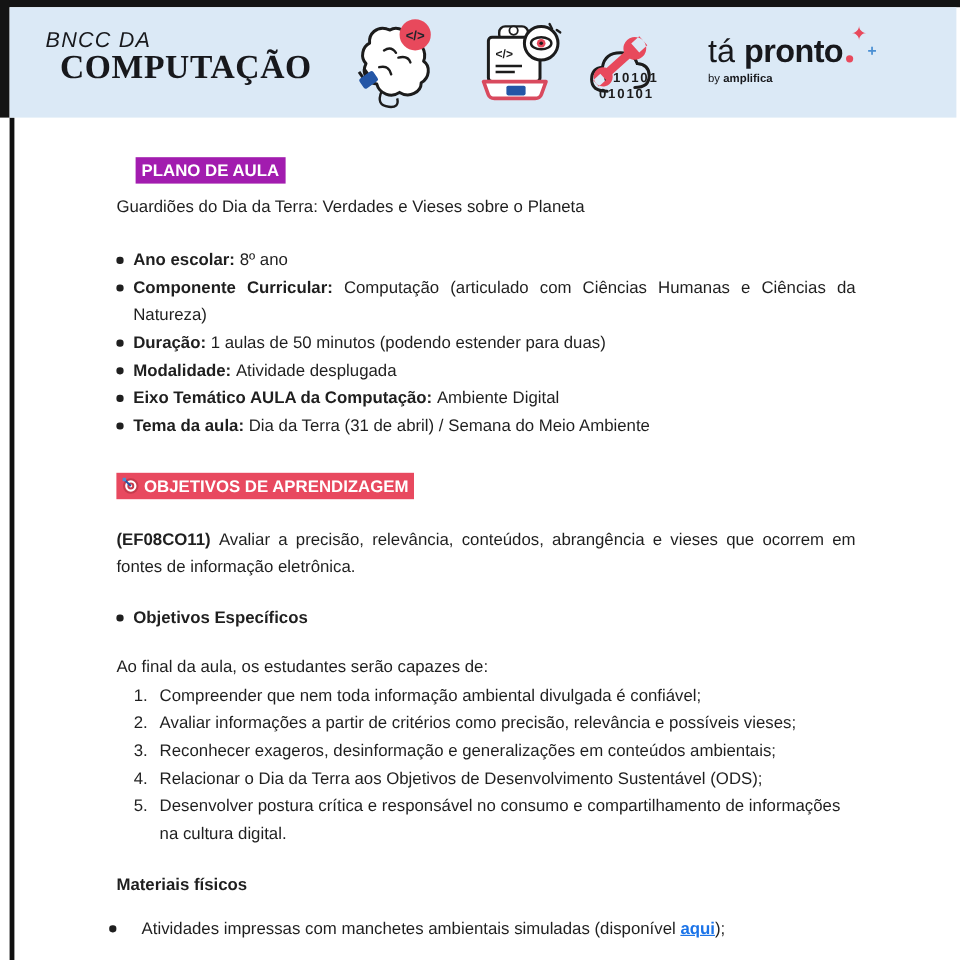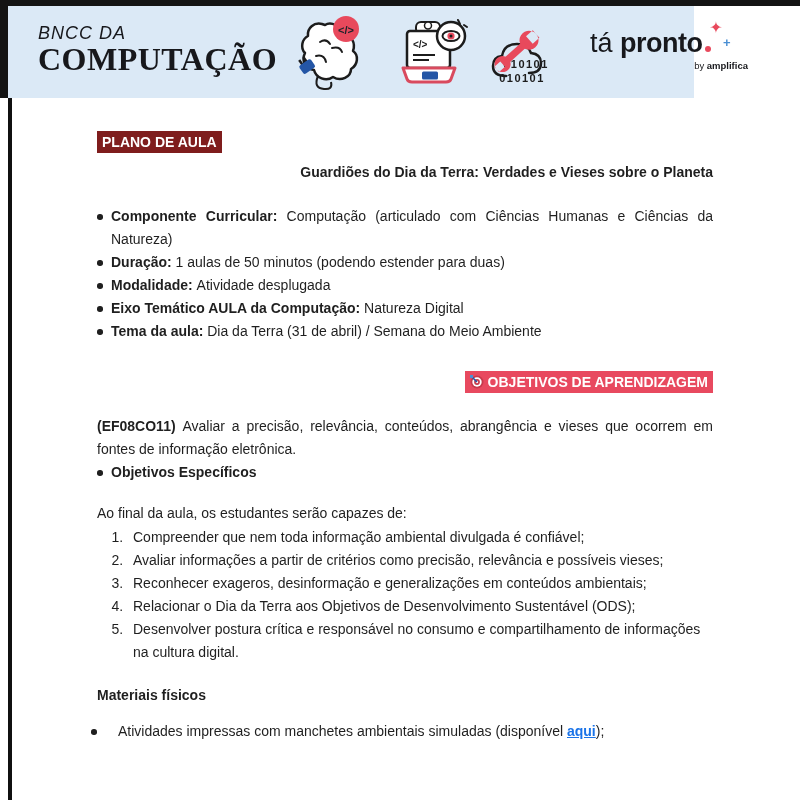--- a/index.html
+++ b/index.html
@@ -8,52 +8,52 @@
     width:800px; height:800px; overflow:hidden; position:relative;
     background:#ffffff; color:#1f1f1f;
     font-family:"Liberation Sans","DejaVu Sans",sans-serif;
   }
   
   .chrome-top { position:absolute; left:0; top:0; width:800px; height:6px; background:#141414; }
   .chrome-corner { position:absolute; left:0; top:0; width:8px; height:98px; background:#141414; }
   .page-edge { position:absolute; left:8px; top:98px; width:4px; height:702px; background:#101010; }
 
   
-  .band { position:absolute; left:8px; top:6px; width:686px; height:92px; background:#dbe9f6; }
+  .band { position:absolute; left:8px; top:6px; width:789px; height:92px; background:#dbe9f6; }
   .bncc { position:absolute; left:30px; top:17px; color:#17181c; }
   .bncc .l1 { font-style:italic; font-size:18px; font-weight:400; letter-spacing:1px; }
-  .bncc .l2 { font-family:"Liberation Serif","DejaVu Serif",serif; font-weight:900; font-size:32px; letter-spacing:.5px; margin-top:-3px; }
+  .bncc .l2 { font-family:"Liberation Serif","DejaVu Serif",serif; font-weight:900; font-size:28px; letter-spacing:.5px; margin-top:-3px;margin-left:12px; }
   .hicon { position:absolute; }
   #icon-brain  { left:288px; top:8px; }
   #icon-laptop { left:388px; top:12px; }
   #icon-wrench { left:478px; top:20px; }
   .brand { position:absolute; left:582px; top:22px; width:160px; color:#17181c; }
   .brand .row { position:relative; display:inline-block; font-size:27px; white-space:nowrap; }
   .brand .ta { font-weight:500; }
   .brand .pronto { font-weight:800; letter-spacing:-.5px; }
   .brand .dot { display:inline-block; width:6px; height:6px; border-radius:50%; background:#e8495c; margin-left:2px; }
   .brand .spark { position:absolute; right:-12px; top:-10px; color:#e8495c; font-size:16px; }
   .brand .plus { position:absolute; right:-20px; top:7px; color:#4a8fd3; font-size:13px; font-weight:700; }
-  .brand .by { font-size:9.5px; text-align:right; margin-top:1px; padding-right:2px; }
+  .brand .by { font-size:9.5px; margin-top:1px; padding-right:2px; }
   .brand .by .bold { font-weight:800; }
 
   
   .doc { position:absolute; left:97px; top:131px; width:616px; font-size:14px; line-height:23px; }
   .chip { display:inline-block; color:#fff; font-weight:700; font-size:14px; line-height:20px; padding:1px 5px; }
-  .chip-blue { background:#7f1d1d; }
+  .chip-blue { background:#a21caf;margin-left:16px; }
   .chip-red  { background:#e8495f; }
   .chip svg { vertical-align:-2px; margin-right:4px; }
-  .title { font-weight:700; margin-top:7px;text-align:right; }
+  .title { font-weight:400; margin-top:7px; }
   ul.details { list-style:none; margin:21px 0 0; padding:0; }
   ul.details li { position:relative; padding-left:14px; text-align:justify; }
   ul.details li::before { content:""; position:absolute; left:0; top:9px; width:5.5px; height:5.5px; border-radius:50%; background:#1f1f1f; }
   .bl { font-weight:700; }
-  .sec-obj { margin-top:28px;text-align:right; }
+  .sec-obj { margin-top:28px; }
   .para { margin-top:21px; text-align:justify; }
-  .bullet-single { position:relative; padding-left:14px; font-weight:700; }
+  .bullet-single { position:relative; padding-left:14px; margin-top:19px; font-weight:700; }
   .bullet-single::before { content:""; position:absolute; left:0; top:9px; width:5.5px; height:5.5px; border-radius:50%; background:#1f1f1f; }
   .intro { margin-top:18px; }
   ol.goals { margin:1px 0 0; padding-left:30px; }
   ol.goals li { padding-left:6px; }
   .sec-res { margin-top:11px; }
   .res-sub { font-weight:700; margin-top:20px; }
   .res-bullet { position:relative; padding-left:21px; margin-top:13px; }
   .res-bullet::before { content:""; position:absolute; left:-6px; top:9px; width:5.5px; height:5.5px; border-radius:50%; background:#1f1f1f; }
   a.link { color:#1a73e8; font-weight:700; text-decoration:underline; cursor:pointer; }
 </style>
@@ -121,24 +121,25 @@
 </div>
 
 <div class="doc">
 
   <div class="chip chip-blue">
     <span>PLANO DE AULA</span>
   </div>
   <div class="title">Guardiões do Dia da Terra: Verdades e Vieses sobre o Planeta</div>
 
   <ul class="details">
+    <li><span class="bl">Ano escolar: </span><span>8º ano</span></li>
     <li><span class="bl">Componente Curricular: </span><span>Computação (articulado com Ciências Humanas e Ciências da Natureza)</span></li>
     <li><span class="bl">Duração: </span><span>1 aulas de 50 minutos (podendo estender para duas)</span></li>
     <li><span class="bl">Modalidade: </span><span>Atividade desplugada</span></li>
-    <li><span class="bl">Eixo Temático AULA da Computação: </span><span>Natureza Digital</span></li>
+    <li><span class="bl">Eixo Temático AULA da Computação: </span><span>Ambiente Digital</span></li>
     <li><span class="bl">Tema da aula: </span><span>Dia da Terra (31 de abril) / Semana do Meio Ambiente</span></li>
   </ul>
 
   <div class="sec-obj">
     <div class="chip chip-red">
       <svg width="14" height="14" viewBox="0 0 14 14">
         <circle cx="7" cy="7" r="6.5" fill="#c63a4c"></circle>
         <circle cx="7" cy="7" r="4.7" fill="#ffffff"></circle>
         <circle cx="7" cy="7" r="2.9" fill="#c63a4c"></circle>
         <circle cx="7" cy="7" r="1.2" fill="#ffffff"></circle>

